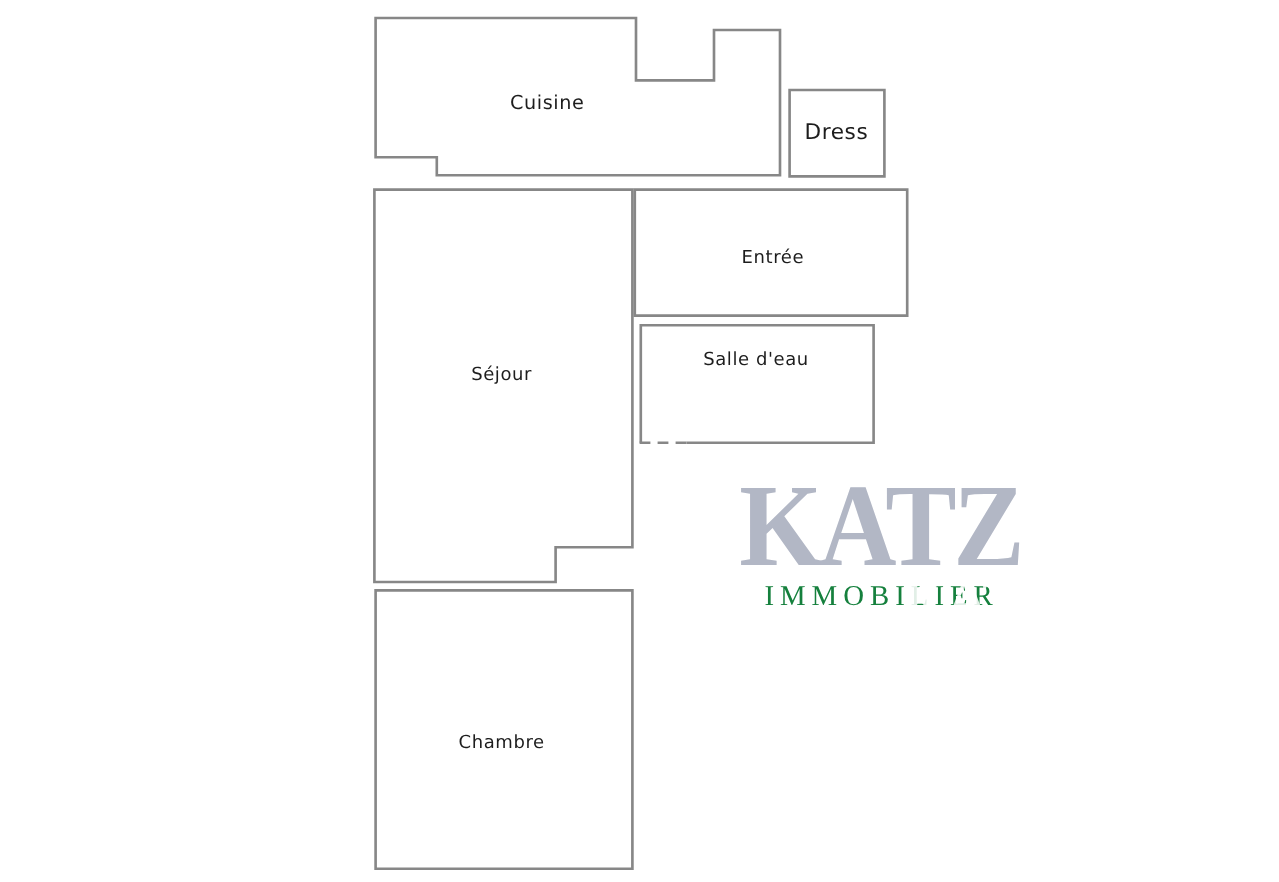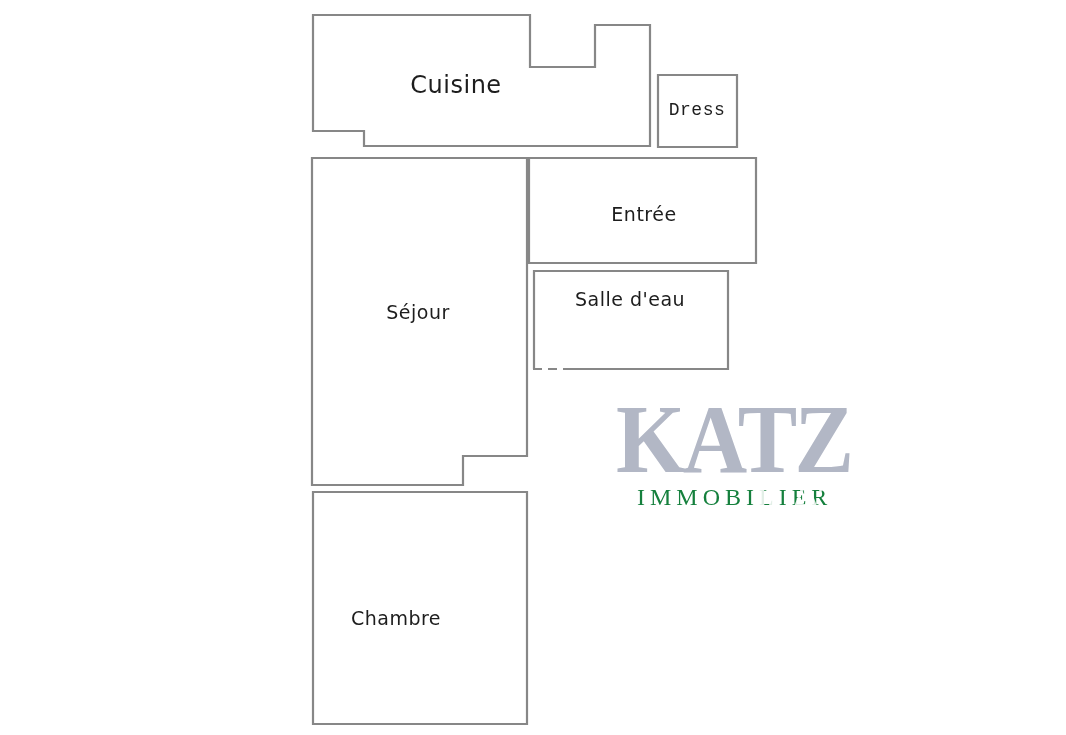--- a/index.html
+++ b/index.html
@@ -36,31 +36,31 @@
   .room-dash {
     fill: none;
     stroke: #878787;
     stroke-width: 2.2;
     stroke-dasharray: 9 6;
   }
   .room-label {
     position: absolute;
     transform: translate(-50%, -50%);
     color: #1d1d1d;
-    font-size: 19px;
+    font-size: 15px;
     white-space: nowrap;
     z-index: 3;
     letter-spacing: 0.5px;
   }
-  .lbl-cuisine   { left: 456px; top: 85px; font-size: 24px; }
-  .lbl-dress     { left: 697px; top: 110px; font-size: 18px; font-family: Liberation Mono, monospace; }
+  .lbl-cuisine   { left: 456px; top: 85px; font-size: 16px; }
+  .lbl-dress     { left: 697px; top: 110px; font-size: 18px; }
   .lbl-entree    { left: 644px; top: 214px; }
   .lbl-sejour    { left: 418px; top: 312px; }
   .lbl-salledeau { left: 630px; top: 299px; }
-  .lbl-chambre   { left: 396px; top: 618px; }
+  .lbl-chambre   { left: 418px; top: 618px; }
 
   .wm-brand {
     position: absolute;
     left: 616px;
     top: 390px;
     font-family: "Liberation Serif", "DejaVu Serif", serif;
     font-weight: 700;
     font-size: 98px;
     line-height: 1;
     color: #b2b7c5;

